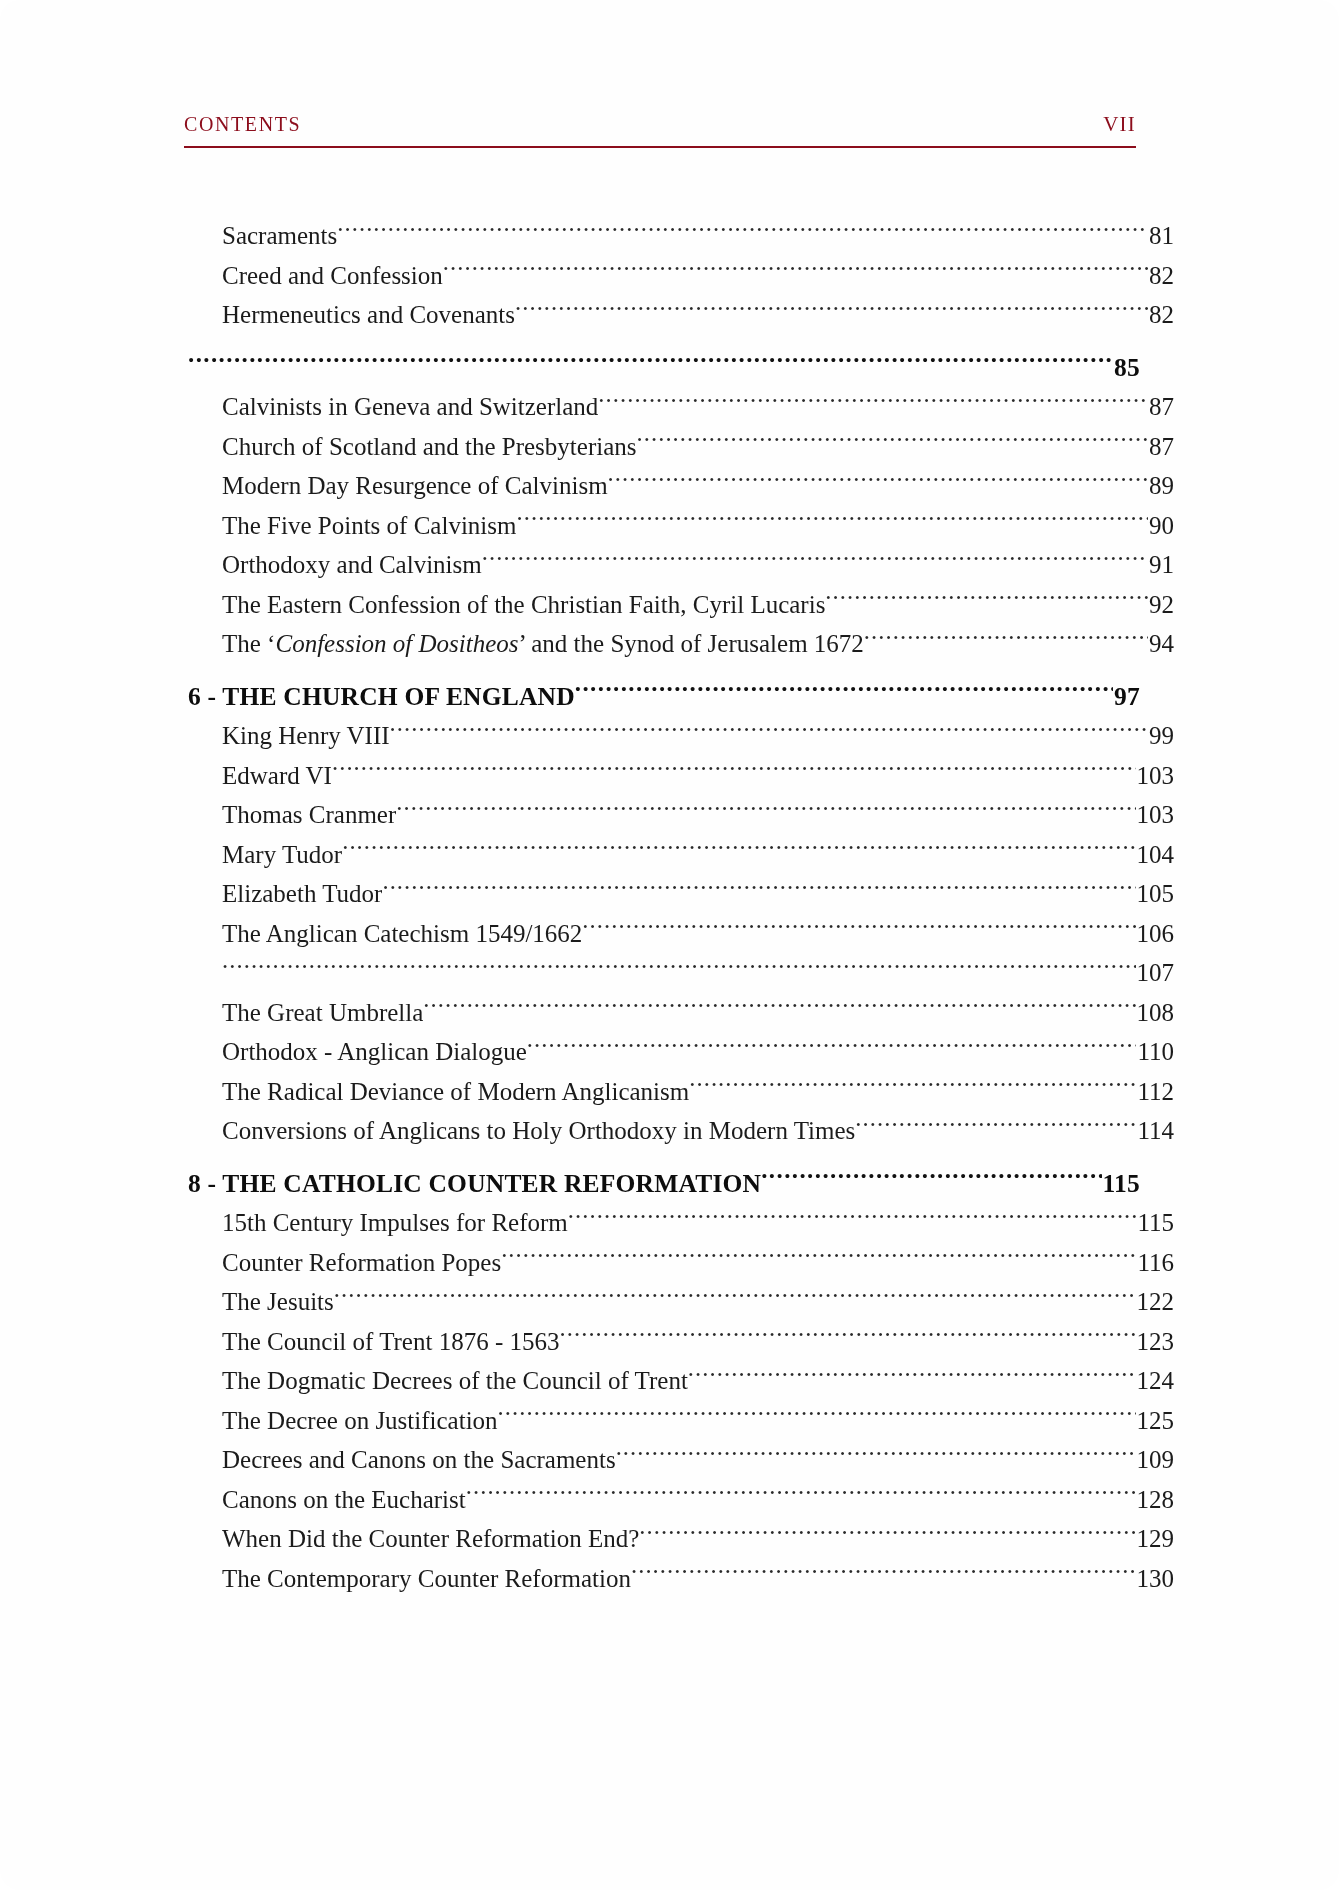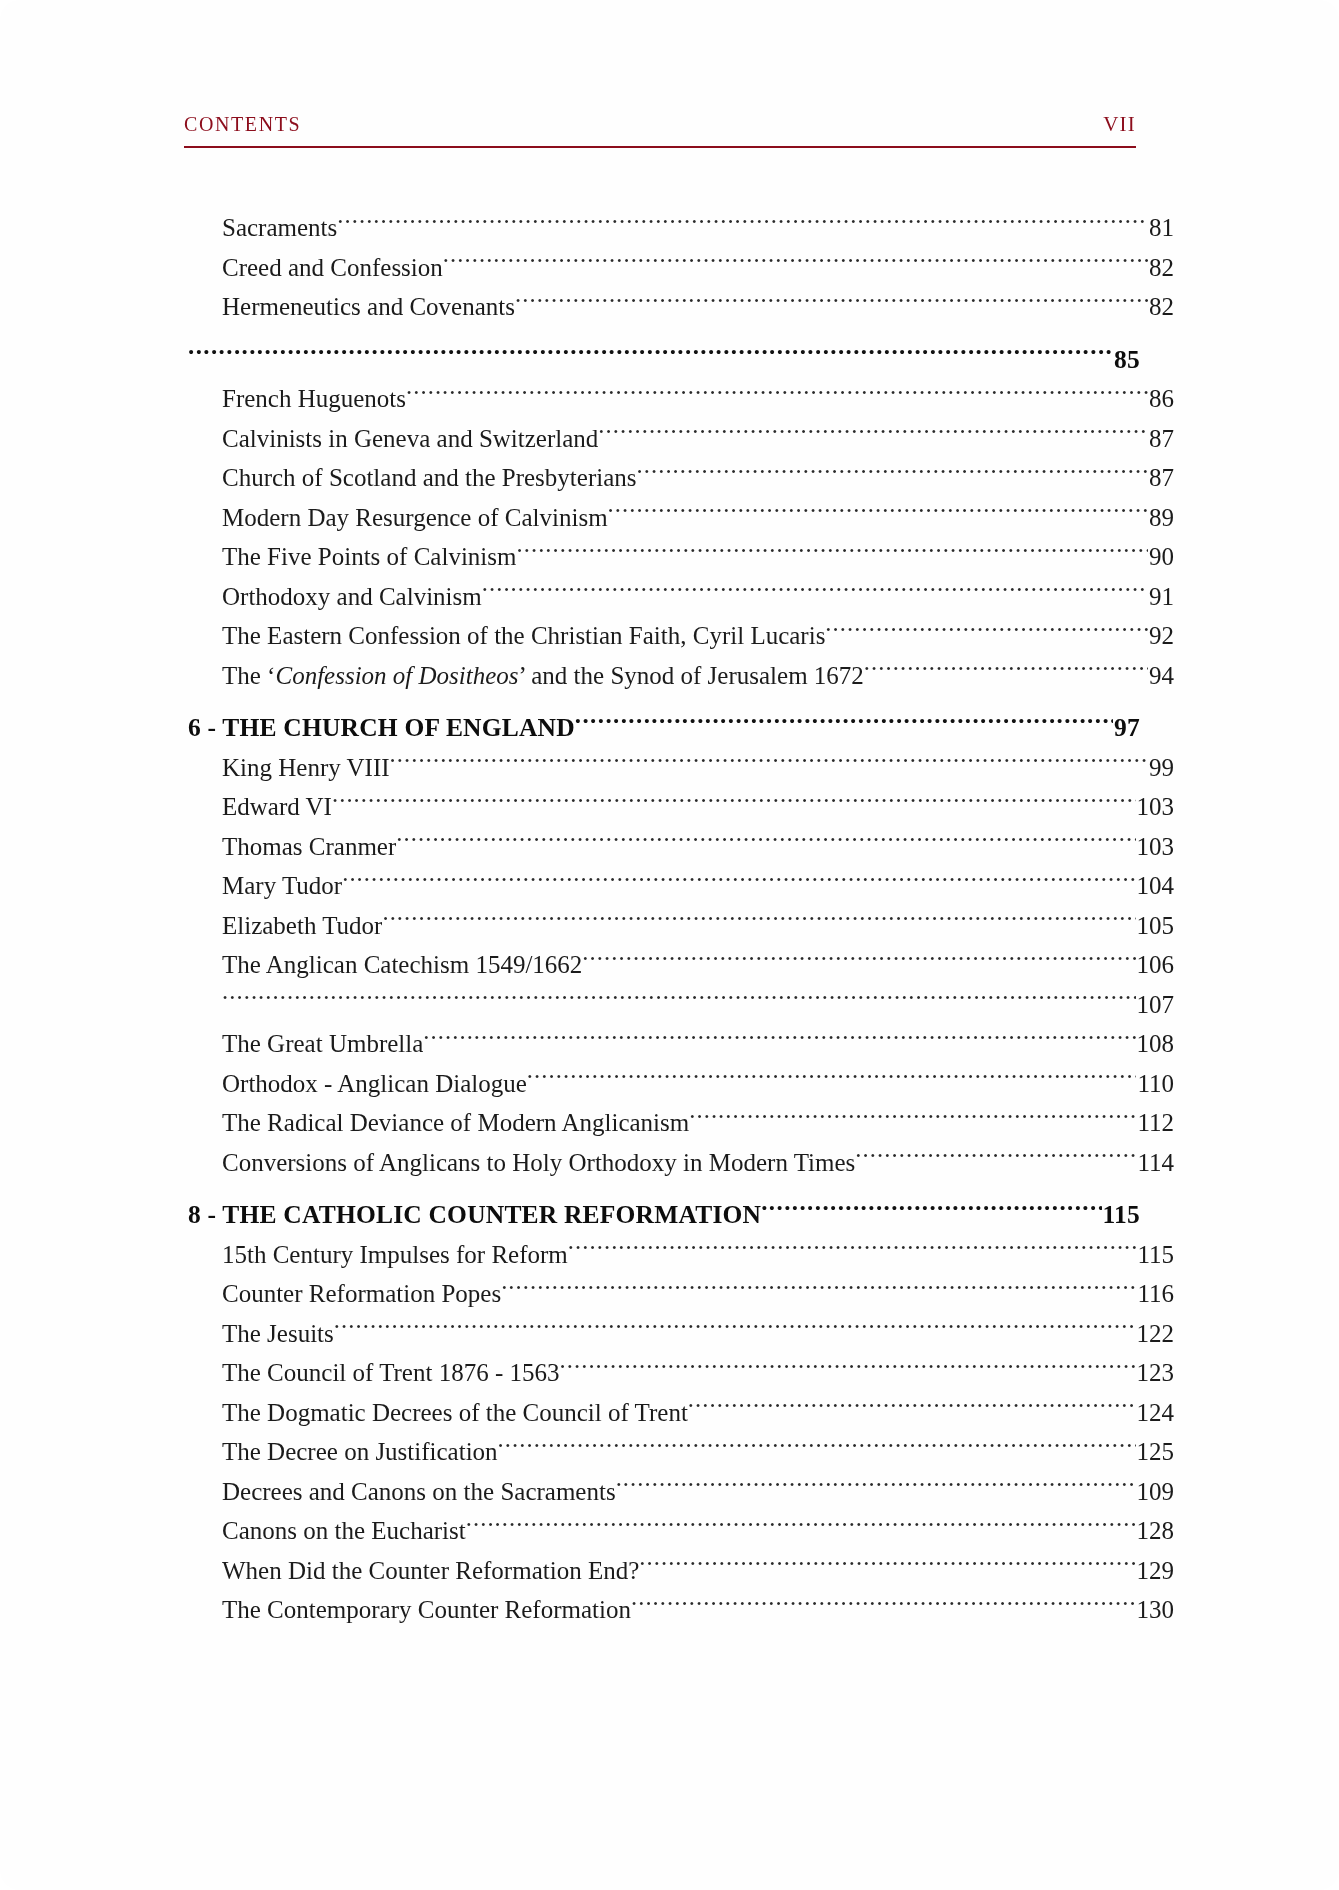--- a/index.html
+++ b/index.html
@@ -56,21 +56,21 @@
     top: 146px;
     width: 952px;
     height: 2px;
     background: #8c0d1c;
   }
 
   
   .toc {
     position: absolute;
     left: 184px;
-    top: 208px;
+    top: 216px;
     width: 952px;
   }
 
   .toc-row {
     display: flex;
     align-items: baseline;
     width: 100%;
     white-space: nowrap;
   }
 
@@ -156,25 +156,20 @@
         <span class="toc-title">Hermeneutics and Covenants</span>
         <span class="toc-leader"></span>
         <span class="toc-page">82</span>
       </div>
       <div class="block-gap-chapter"></div>
       <div class="toc-row level-chapter">
         <span class="toc-leader"></span>
         <span class="toc-page">85</span>
       </div>
       <div class="toc-row level-section">
-        <span class="toc-title">French Huguenots</span>
-        <span class="toc-leader"></span>
-        <span class="toc-page">86</span>
-      </div>
-      <div class="toc-row level-section">
         <span class="toc-title">Calvinists in Geneva and Switzerland</span>
         <span class="toc-leader"></span>
         <span class="toc-page">87</span>
       </div>
       <div class="toc-row level-section">
         <span class="toc-title">Church of Scotland and the Presbyterians</span>
         <span class="toc-leader"></span>
         <span class="toc-page">87</span>
       </div>
       <div class="toc-row level-section">

